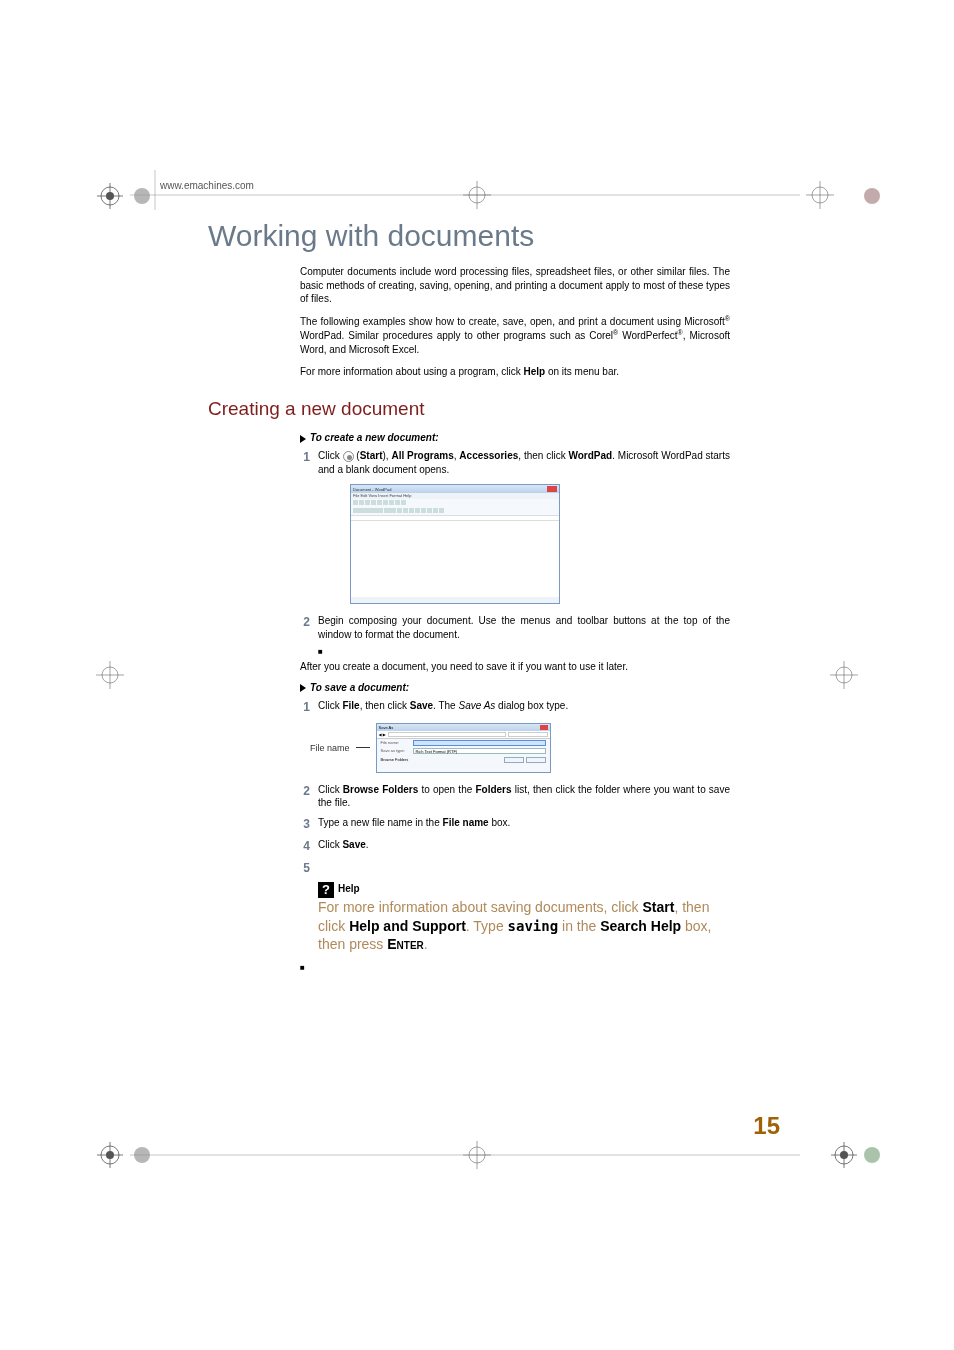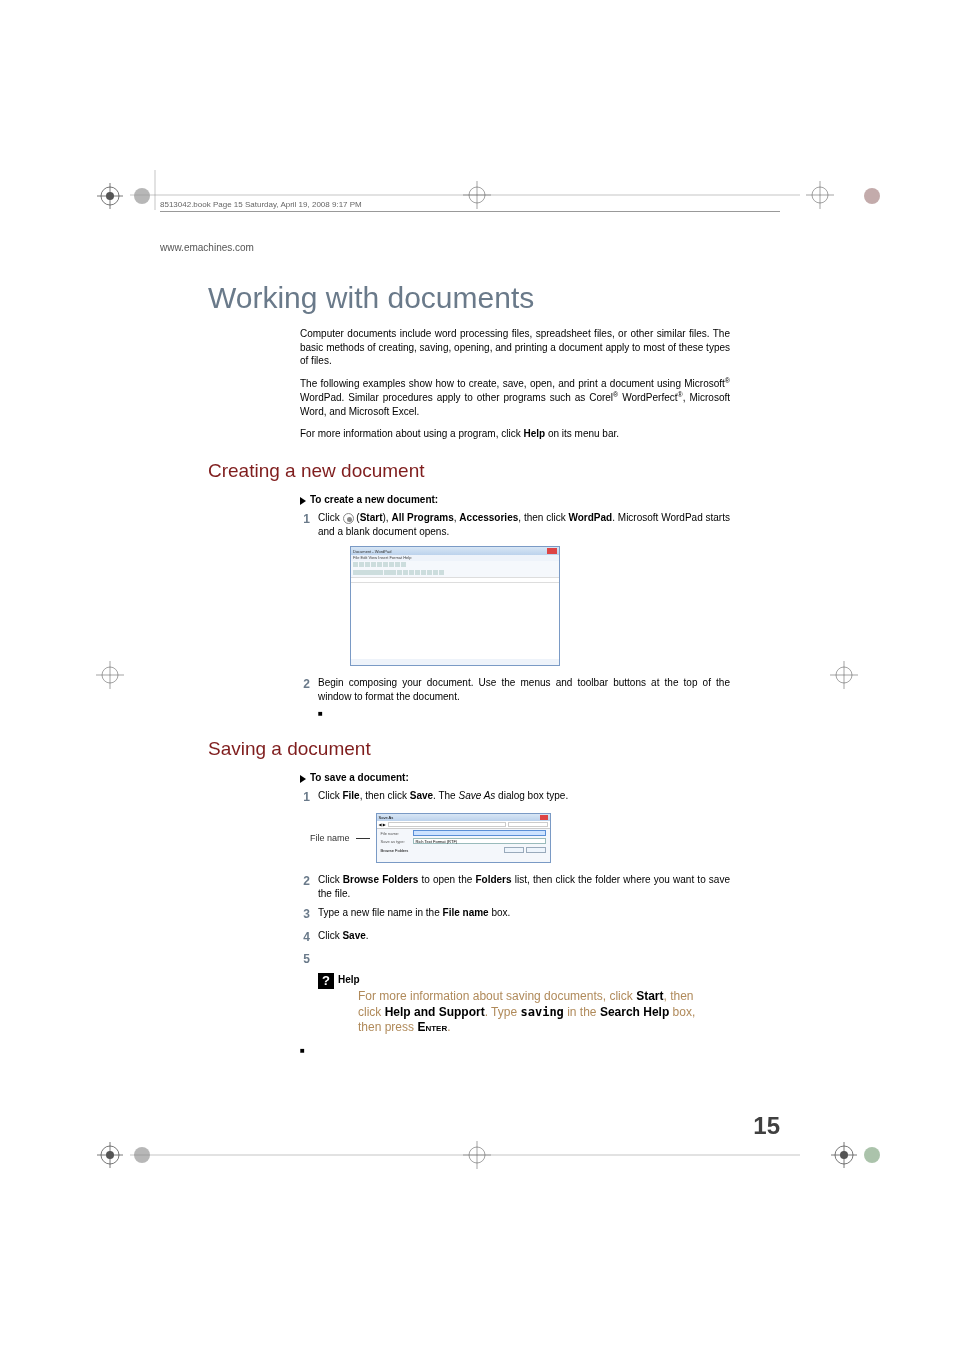--- a/index.html
+++ b/index.html
@@ -47,20 +47,21 @@
     font-size: 19px;
     color: #7f1d1d;
     margin-top: 20px;
     margin-bottom: 12px;
     margin-left: 48px;
   }
   .sub-head {
     font-size: 10px;
     font-weight: bold;
     margin-bottom: 6px;
+    font-style: italic;
   }
   .tri {
     display: inline-block;
     width: 0; height: 0;
     border-top: 4px solid transparent;
     border-bottom: 4px solid transparent;
     border-left: 6px solid #000;
     margin-right: 4px;
     vertical-align: middle;
   }
@@ -154,32 +155,32 @@
     background: #000;
     color: #fff;
     font-weight: bold;
     font-size: 13px;
     text-align: center;
     line-height: 16px;
     vertical-align: top;
     margin-right: 4px;
   }
   .help-title { color:#000; font-weight:bold; font-size:10px; }
-  .help-body { font-size: 12px; margin-left: 40px; }
+  .help-body { font-size: 14px; }
   .help-body b { color:#000; }
   .help-body .kw { font-family: monospace; }
   .smallcaps { font-variant: small-caps; }
 
   .page-num {
     position: absolute;
     right: 0; bottom: 0;
     font-family: "Trebuchet MS", Arial, sans-serif;
     font-size: 24px;
     font-weight: bold;
-    color: #404040;
+    color: #a16207;
   }
 </style>
 </head>
 <body>
 
 <svg style="position:absolute; left:0; top:0; width:954px; height:1350px; pointer-events:none;">
   <defs>
     <radialGradient id="rg">
         <stop offset="0%" stop-color="#f6c"></stop>
         <stop offset="100%" stop-color="#6cf"></stop>
@@ -238,21 +239,20 @@
   <g transform="translate(477,1155)">
       <circle r="8" fill="none" stroke="#666" stroke-width="0.6"></circle>
       <line x1="-14" y1="0" x2="14" y2="0" stroke="#666" stroke-width="0.6"></line>
       <line x1="0" y1="-14" x2="0" y2="14" stroke="#666" stroke-width="0.6"></line>
     </g>
   <line x1="130" y1="1155" x2="800" y2="1155" stroke="#888" stroke-width="0.5"></line>
 </svg>
 
 <div class="page">
 
-  <div class="book-header">8513042.book  Page 15  Saturday, April 19, 2008  9:17 PM</div>
 
   <div class="url-header">www.emachines.com</div>
 
   <h1>Working with documents</h1>
 
   <div class="body-col">
     <p class="para">Computer documents include word processing files, spreadsheet files, or other similar files. The basic methods of creating, saving, opening, and printing a document apply to most of these types of files.</p>
     <p class="para">
       <span>The following examples show how to create, save, open, and print a document using Microsoft</span><sup>®</sup><span> WordPad. Similar procedures apply to other programs such as Corel</span><sup>®</sup><span> WordPerfect</span><sup>®</sup><span>, Microsoft Word, and Microsoft Excel.</span>
     </p>
@@ -309,23 +309,23 @@
       <div class="wp-status"></div>
     </div>
 
     <div class="step">
       <div class="step-num">2</div>
       <div class="step-text">Begin composing your document. Use the menus and toolbar buttons at the top of the window to format the document.</div>
     </div>
     <div class="bullet-end">■</div>
   </div>
 
-  <h2>Saving a document</h2>
 
   <div class="body-col">
+    <p class="para">After you create a document, you need to save it if you want to use it later.</p>
 
     <div class="sub-head">
       <span class="tri"></span><span>To save a document:</span>
     </div>
 
     <div class="step">
       <div class="step-num">1</div>
       <div class="step-text">
         <span>Click </span><b>File</b><span>, then click </span><b>Save</b><span>. The </span><i>Save As</i><span> dialog box type.</span>
       </div>

